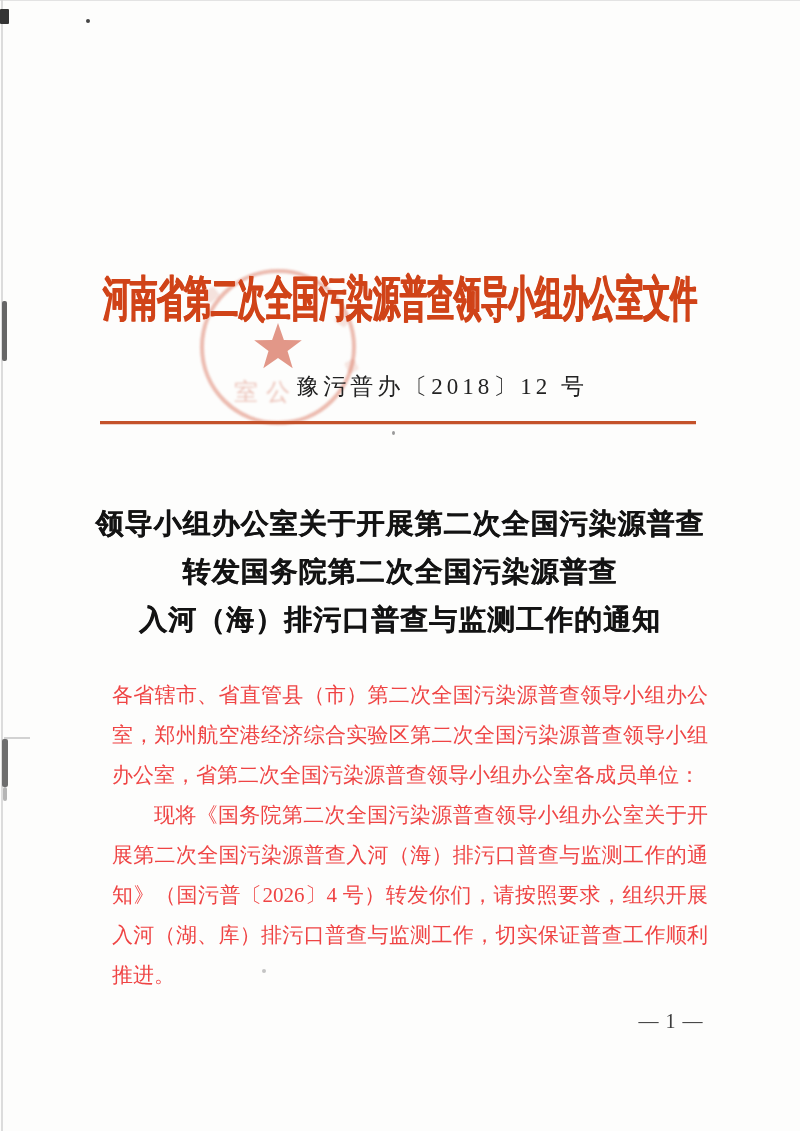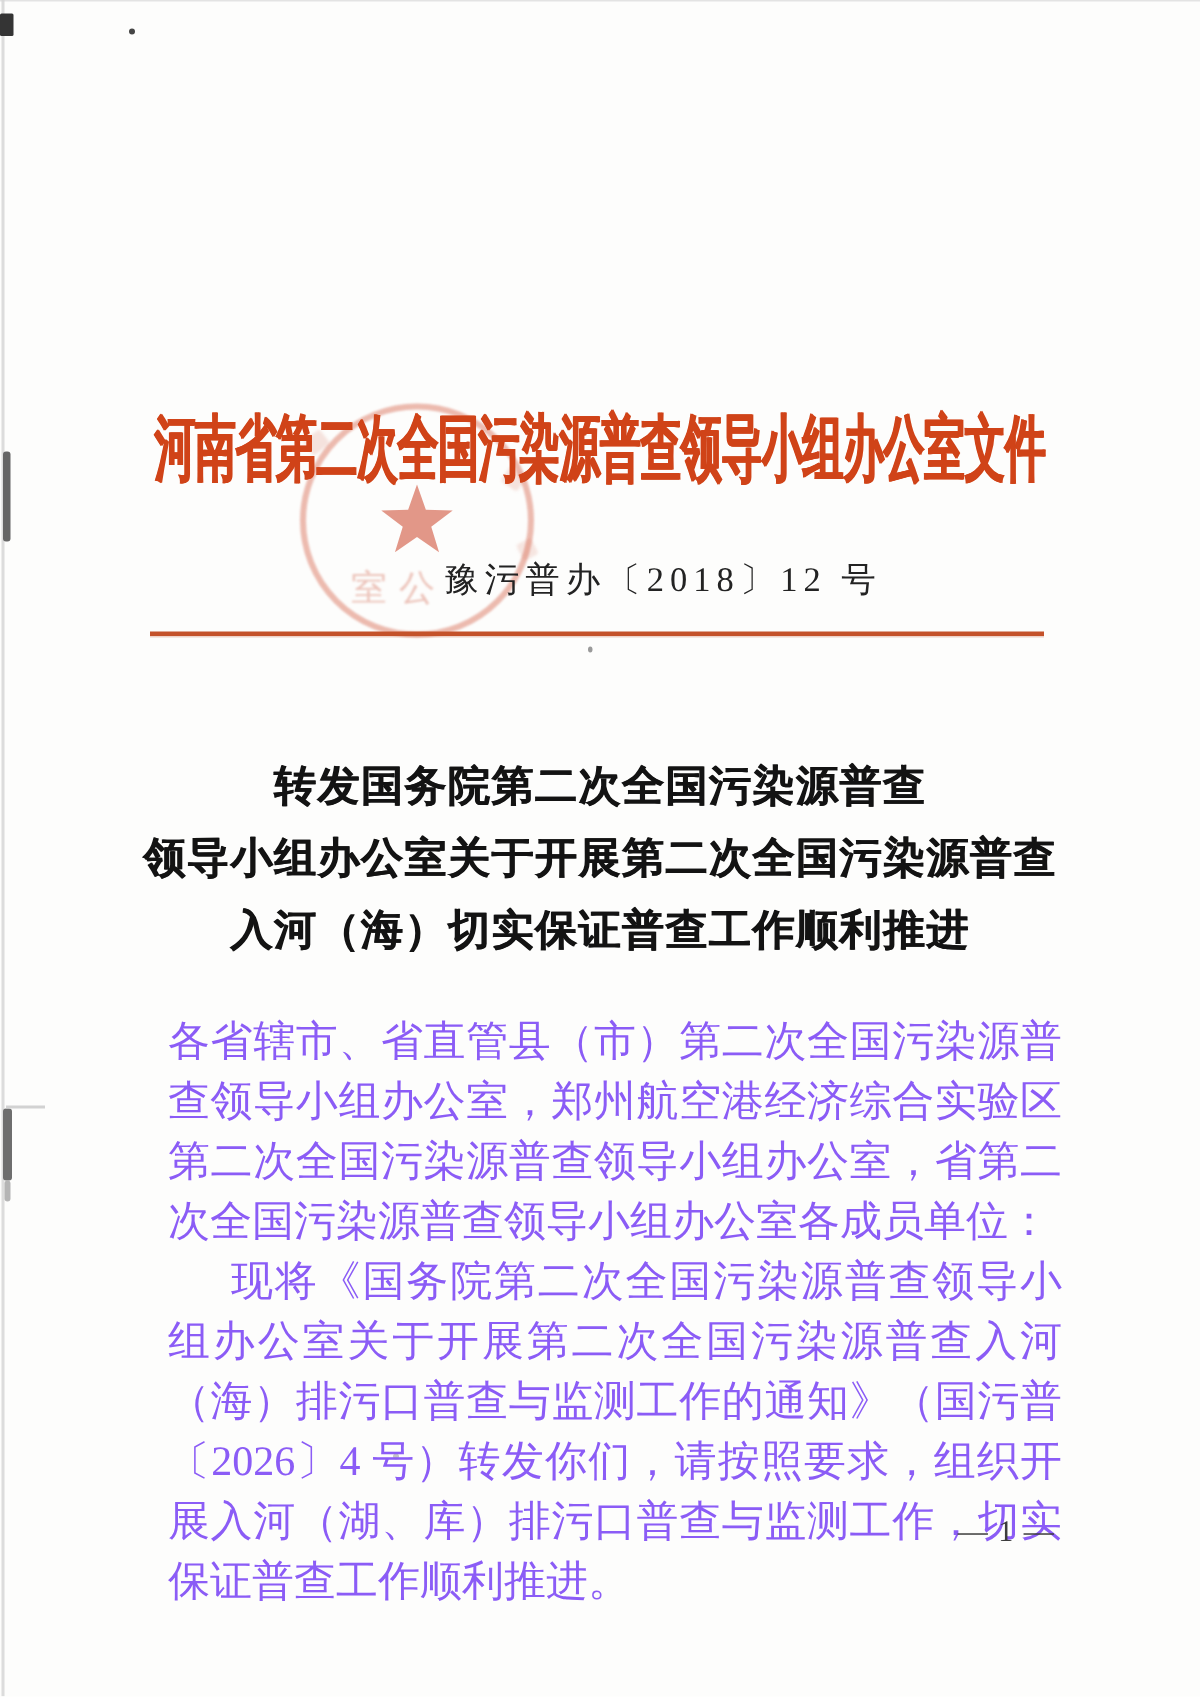--- a/index.html
+++ b/index.html
@@ -50,21 +50,21 @@
   .doc-title{
     position:absolute;left:0;top:500px;width:800px;z-index:2;
     text-align:center;color:#131313;
     font-size:28px;font-weight:bold;line-height:48px;letter-spacing:1px;
     font-family:"Liberation Sans","DejaVu Sans",sans-serif;
   }
   .doc-title div{text-shadow:0.5px 0 0 #131313;}
   
   .body-text{
     position:absolute;left:112px;top:675px;width:596px;z-index:2;
-    font-size:28px;line-height:40px;color:#8b5cf6;
+    font-size:21px;line-height:40px;color:#ef4444;
     text-align:justify;text-justify:inter-ideograph;
   }
   .body-text p{margin:0;}
   .body-text p.indent{text-indent:42px;}
   
   .page-number{
     position:absolute;left:591px;top:1008px;width:160px;z-index:2;
     text-align:center;font-size:20px;line-height:26px;color:#3c3c3c;letter-spacing:1px;
   }
 </style>
@@ -95,23 +95,23 @@
 
   <div class="org-title">
     <span>河南省第二次全国污染源普查领导小组办公室文件</span>
   </div>
 
   <div class="doc-number">豫污普办〔2018〕12 号</div>
 
   <div class="red-rule"></div>
 
   <div class="doc-title">
+    <div>领导小组办公室关于开展第二次全国污染源普查</div>
     <div>转发国务院第二次全国污染源普查</div>
-    <div>领导小组办公室关于开展第二次全国污染源普查</div>
-    <div>入河（海）切实保证普查工作顺利推进</div>
+    <div>入河（海）排污口普查与监测工作的通知</div>
   </div>
 
   <div class="body-text">
     <p>各省辖市、省直管县（市）第二次全国污染源普查领导小组办公室，郑州航空港经济综合实验区第二次全国污染源普查领导小组办公室，省第二次全国污染源普查领导小组办公室各成员单位：</p>
     <p class="indent">现将《国务院第二次全国污染源普查领导小组办公室关于开展第二次全国污染源普查入河（海）排污口普查与监测工作的通知》（国污普〔2026〕4 号）转发你们，请按照要求，组织开展入河（湖、库）排污口普查与监测工作，切实保证普查工作顺利推进。</p>
   </div>
 
   <div class="page-number">— 1 —</div>
 
 </div>

